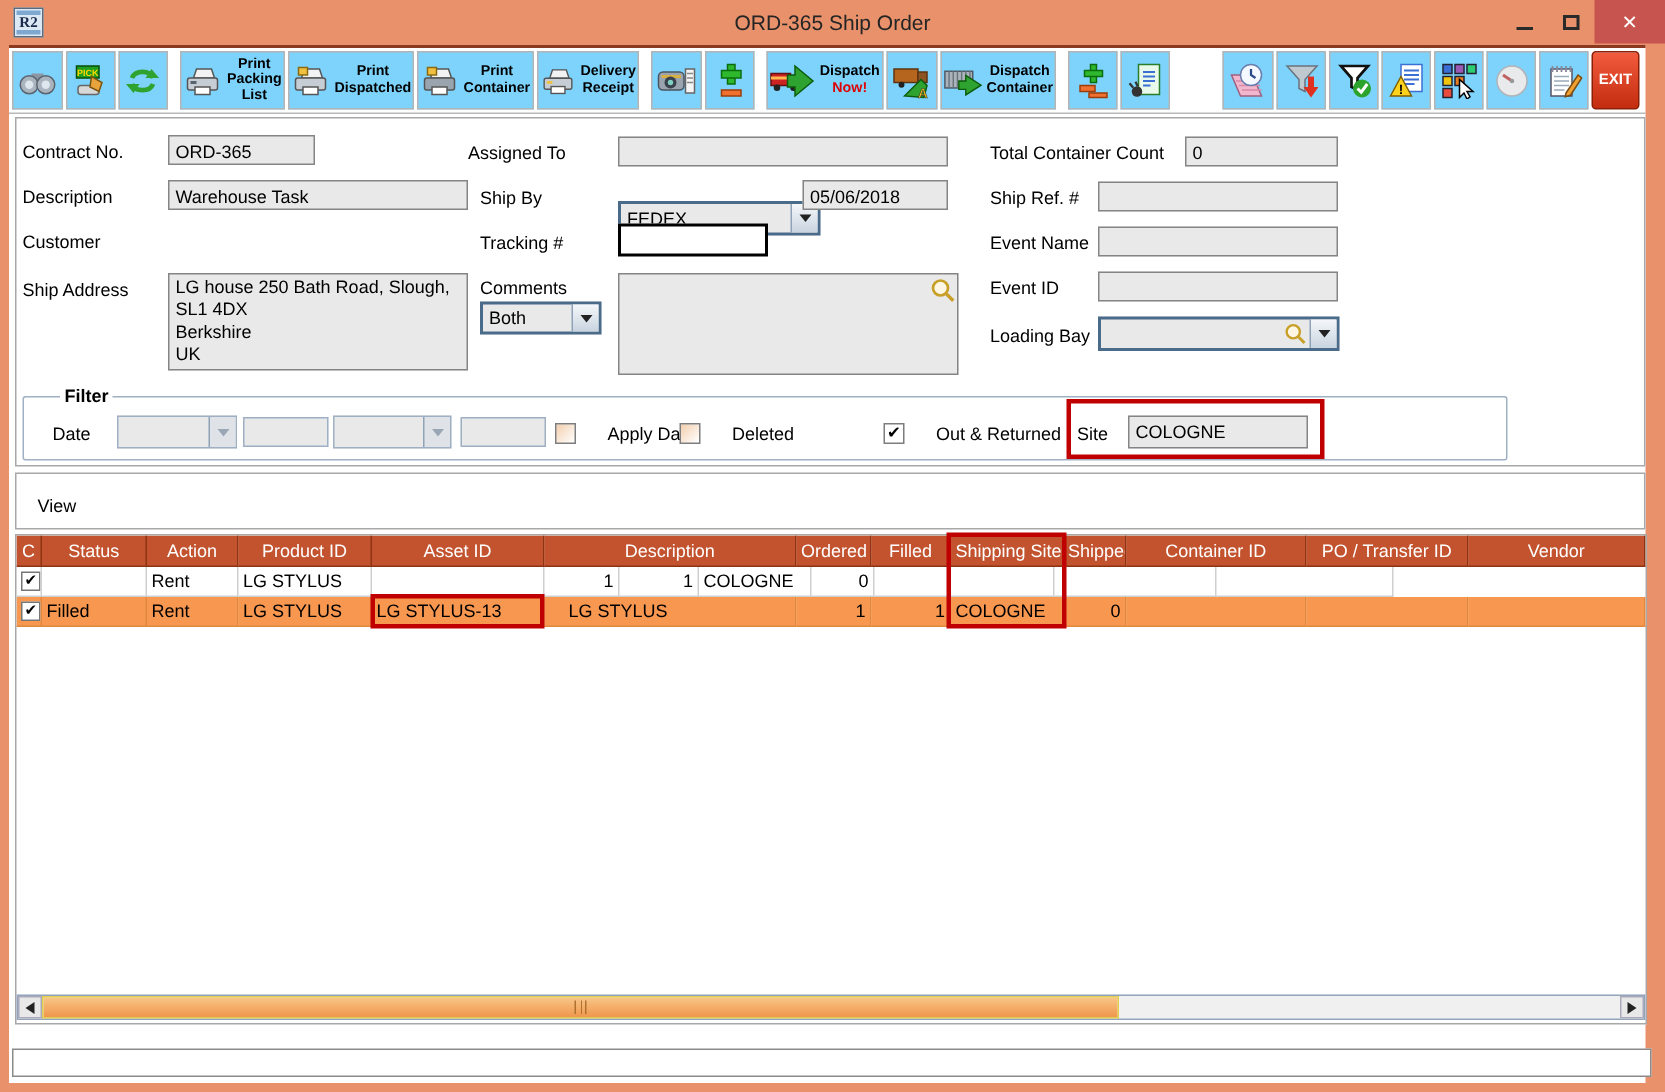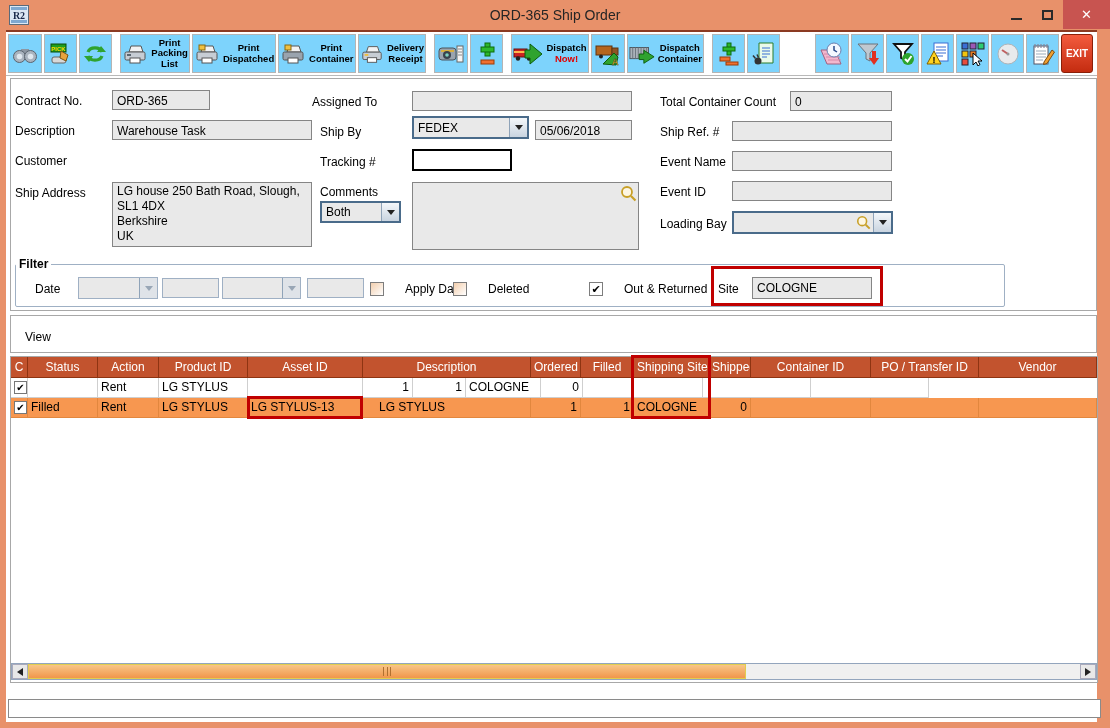--- a/index.html
+++ b/index.html
@@ -48,21 +48,21 @@
   .combo .combo-val{flex:1;padding:0 4px;overflow:hidden;white-space:nowrap;}
   .dd-btn{width:18px;height:100%;background:linear-gradient(#f4f7fa,#c9d4e0);
           border-left:1px solid #8fa3b8;display:flex;align-items:center;justify-content:center;}
   .dd-arrow{width:0;height:0;border-left:4px solid transparent;border-right:4px solid transparent;
             border-top:5px solid #222;}
   .combo.disabled{border:1px solid #9fb0c4;background:#E9E9E9;}
   .combo.disabled .dd-btn{background:#dfe3e8;}
   .combo.disabled .dd-arrow{border-top-color:#98a6b6;}
   
   .fieldset{position:absolute;border:1px solid #9fb0c4;border-radius:2px;}
-  .legend{position:absolute;top:-8px;left:0;background:#fff;padding:0 3px;font-weight:bold;}
+  .legend{position:absolute;top:-8px;left:24px;background:#fff;padding:0 3px;font-weight:bold;}
   .cbwrap{position:absolute;display:flex;align-items:center;gap:21px;height:16px;}
   .cb-box{width:14px;height:14px;border:1px solid #7d7d7d;background:linear-gradient(135deg,#f3cfae,#ffffff);
           display:flex;align-items:center;justify-content:center;font-size:11px;line-height:12px;color:#000;}
   
   .grid{position:absolute;left:11px;top:357px;width:1086px;overflow:hidden;}
   .gr{display:flex;}
   .cell{border-right:1px solid #cfcfcf;border-bottom:1px solid #cfcfcf;height:20px;line-height:19px;
         padding:0 3px;overflow:hidden;white-space:nowrap;}
   .gh .cell{background:#C2532E;color:#fff;border-right:1px solid #8E3412;border-bottom:1px solid #8E3412;
             text-align:center;height:21px;line-height:20px;}
@@ -362,21 +362,21 @@
   <div class="lbl" style="left:15px;top:153px">Customer</div>
   <div class="lbl" style="left:15px;top:185px">Ship Address</div>
   <div class="tarea" style="left:112px;top:182px;width:200px;height:65px">LG house 250 Bath Road, Slough,
 SL1 4DX
 Berkshire
 UK</div>
 
   <div class="lbl" style="left:312px;top:94px">Assigned To</div>
   <div class="fld" style="left:412px;top:91px;width:220px"></div>
   <div class="lbl" style="left:320px;top:124px">Ship By</div>
-  <div class="combo" style="left:412px;top:116px;width:117px">
+  <div class="combo" style="left:412px;top:134px;width:135px">
     <span class="combo-val">FEDEX</span>
     <span class="dd-btn">
         <i class="dd-arrow"></i>
       </span>
   </div>
   <div class="fld" style="left:535px;top:120px;width:97px">05/06/2018</div>
   <div class="lbl" style="left:320px;top:154px">Tracking #</div>
   <div class="fld white" style="left:412px;top:149px;width:100px"></div>
   <div class="lbl" style="left:320px;top:184px">Comments</div>
   <div class="combo" style="left:320px;top:201px;width:81px;height:22px">

